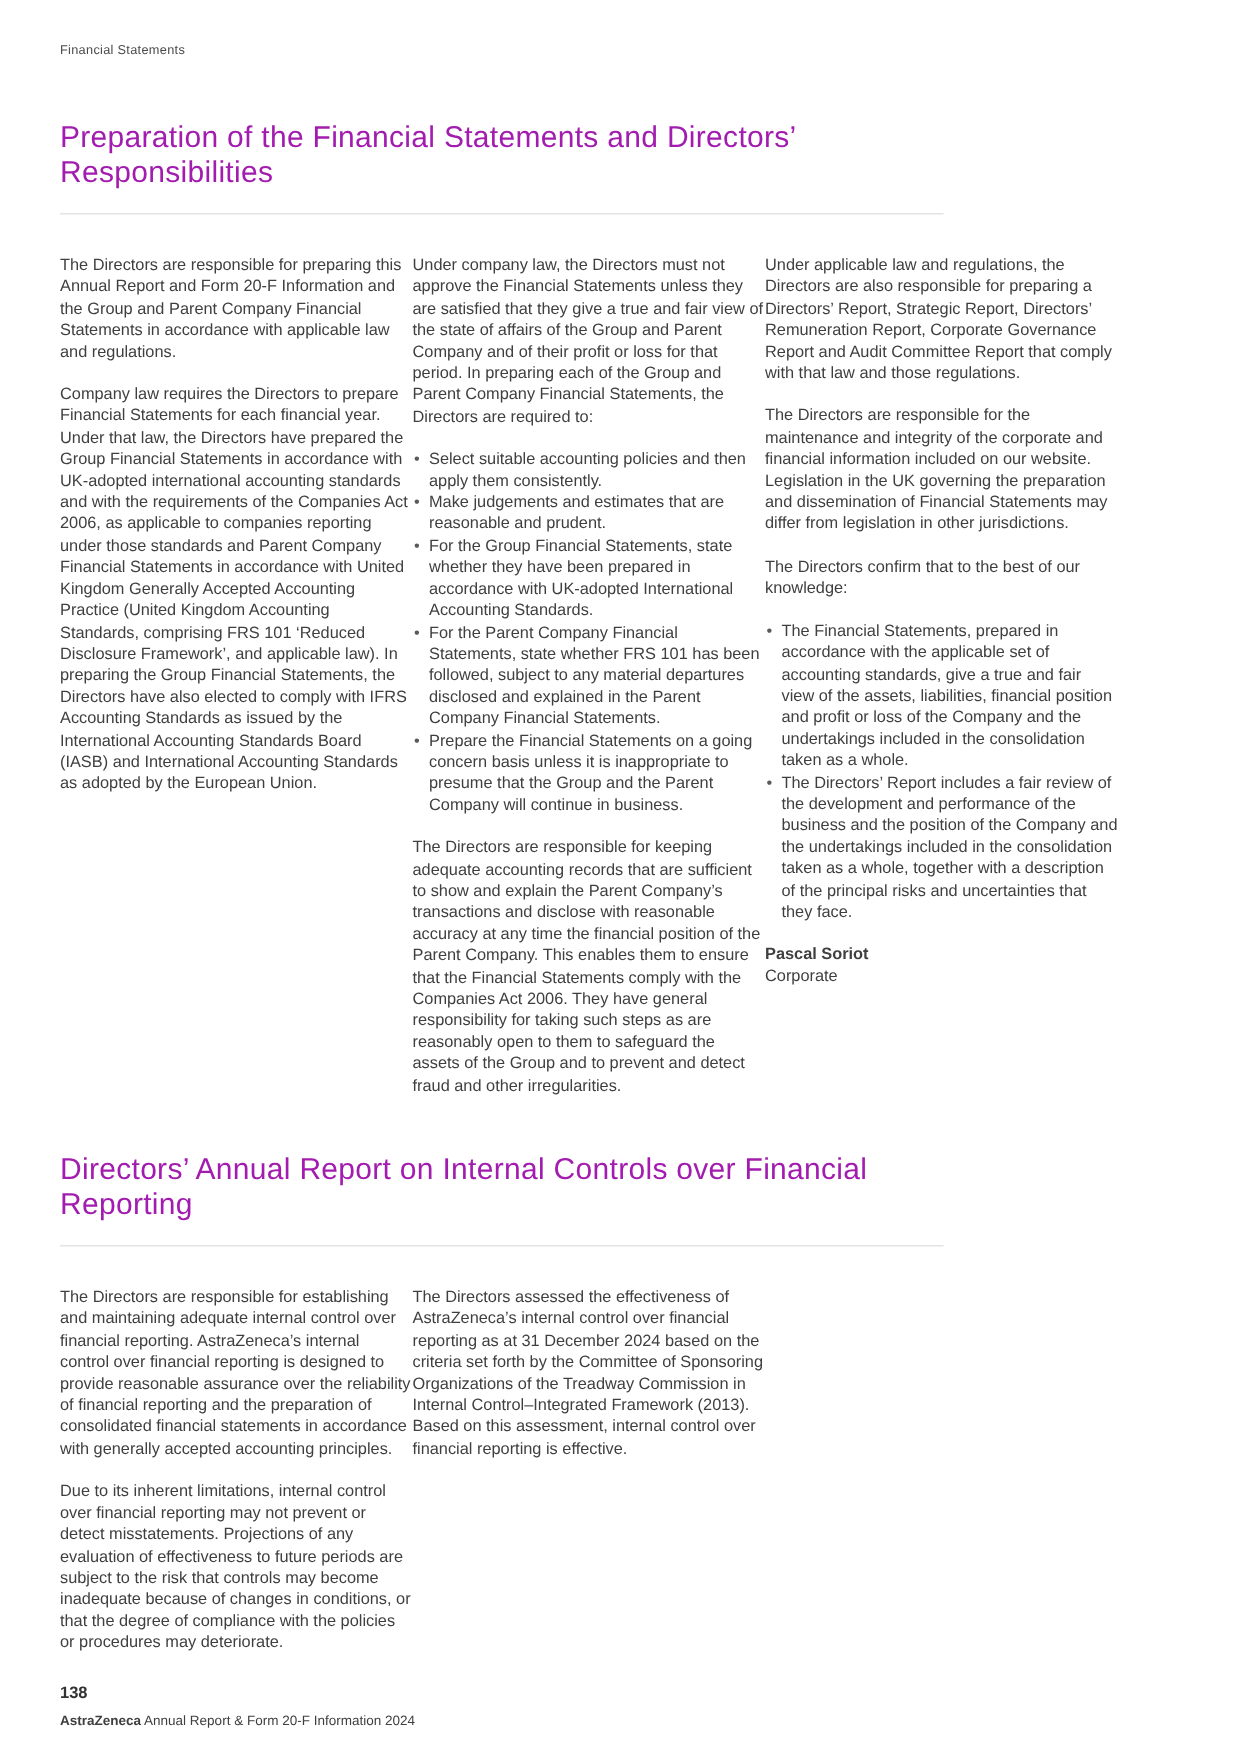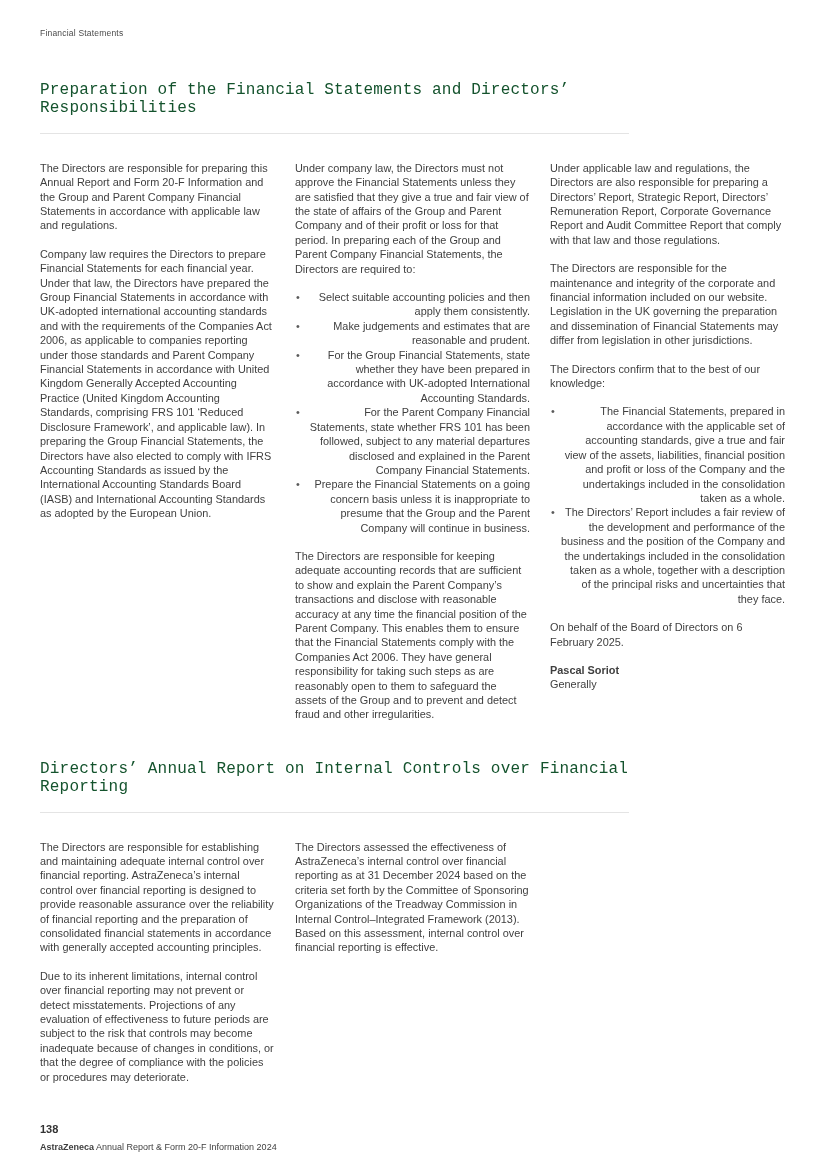--- a/index.html
+++ b/index.html
@@ -16,45 +16,43 @@
     padding: 0 40px;
     position: relative;
   }
   .eyebrow {
     padding-top: 28px;
     font-size: 8.5px;
     color: #4a4a4a;
     letter-spacing: 0.2px;
   }
   .section-title {
-    font-family: Liberation Mono, monospace;
+    font-family: Liberation Sans, sans-serif;
     font-weight: 400;
-    color: #14532d;
-    font-size: 16px;
+    color: #a21caf;
+    font-size: 20px;
     line-height: 1.15;
     letter-spacing: 0.2px;
   }
   .title-block-1 { margin-top: 43px; padding-bottom: 15px; border-bottom: 1px solid #e4e4e4; }
   .title-block-2 { margin-top: 38px; padding-bottom: 15px; border-bottom: 1px solid #e4e4e4; }
   .cols {
     display: flex;
-    gap: 20px;
     margin-top: 27px;
   }
   .col { width: 235px; flex: 0 0 235px; }
   .col p {
     font-size: 10.9px;
     line-height: 14.4px;
     margin-bottom: 14px;
   }
   .col p:last-child { margin-bottom: 0; }
   ul.bullets {
     list-style: none;
     margin-bottom: 14px;
-    text-align: right;
   }
   ul.bullets li {
     font-size: 10.9px;
     line-height: 14.4px;
     padding-left: 11px;
     position: relative;
   }
   ul.bullets li::before {
     content: "•";
     position: absolute;
@@ -128,24 +126,23 @@
       </div>
 
       <div class="col">
         <p>Under applicable law and regulations, the Directors are also responsible for preparing a Directors’ Report, Strategic Report, Directors’ Remuneration Report, Corporate Governance Report and Audit Committee Report that comply with that law and those regulations.</p>
         <p>The Directors are responsible for the maintenance and integrity of the corporate and financial information included on our website. Legislation in the UK governing the preparation and dissemination of Financial Statements may differ from legislation in other jurisdictions.</p>
         <p>The Directors confirm that to the best of our knowledge:</p>
         <ul class="bullets">
           <li>The Financial Statements, prepared in accordance with the applicable set of accounting standards, give a true and fair view of the assets, liabilities, financial position and profit or loss of the Company and the undertakings included in the consolidation taken as a whole.</li>
           <li>The Directors’ Report includes a fair review of the development and performance of the business and the position of the Company and the undertakings included in the consolidation taken as a whole, together with a description of the principal risks and uncertainties that they face.</li>
         </ul>
-        <p>On behalf of the Board of Directors on 6 February 2025.</p>
         <div class="signature">
           <span class="sig-name">Pascal Soriot</span>
-          <span class="sig-title">Generally</span>
+          <span class="sig-title">Corporate</span>
         </div>
       </div>
 
     </div>
   </section>
 
   <section>
     <div class="title-block-2">
       <h1 class="section-title">Directors’ Annual Report on Internal Controls over Financial Reporting</h1>
     </div>

